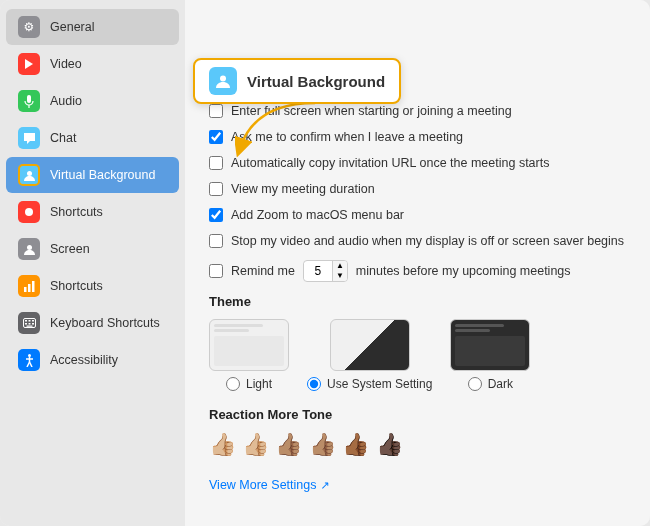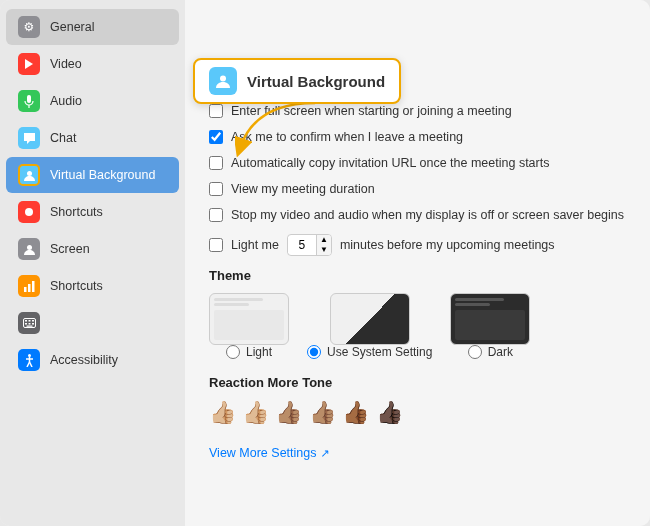--- a/index.html
+++ b/index.html
@@ -127,21 +127,21 @@
     .theme-row {
       display: flex;
       gap: 18px;
       margin-bottom: 16px;
       align-items: flex-end;
     }
     .theme-option {
       display: flex;
       flex-direction: column;
       align-items: center;
-      gap: 0;
+      gap: 6px;
     }
     .theme-preview {
       width: 80px;
       height: 52px;
       border-radius: 6px;
       overflow: hidden;
       border: 1px solid #ccc;
     }
     .theme-light { background: #f0f0f0; }
     .theme-dark { background: #2c2c2c; }
@@ -308,20 +308,21 @@
               <rect x="0.5" y="0.5" width="12" height="9" rx="1.5" stroke="white" stroke-width="1" fill="#636366"></rect>
               <rect x="2" y="2" width="2" height="1.5" rx="0.3" fill="white"></rect>
               <rect x="5.5" y="2" width="2" height="1.5" rx="0.3" fill="white"></rect>
               <rect x="9" y="2" width="2" height="1.5" rx="0.3" fill="white"></rect>
               <rect x="2" y="5" width="2" height="1.5" rx="0.3" fill="white"></rect>
               <rect x="5.5" y="5" width="2" height="1.5" rx="0.3" fill="white"></rect>
               <rect x="9" y="5" width="2" height="1.5" rx="0.3" fill="white"></rect>
               <rect x="3.5" y="7.5" width="6" height="1.2" rx="0.3" fill="white"></rect>
             </svg>
         </div>
+        <span class="sidebar-label">Keyboard Shortcuts</span>
       </div>
 
       <div class="sidebar-item">
         <div class="sidebar-icon icon-accessibility">
           <svg width="13" height="13" viewBox="0 0 13 13" fill="white">
               <circle cx="6.5" cy="1.5" r="1.5"></circle>
               <line x1="6.5" y1="3" x2="6.5" y2="8" stroke="white" stroke-width="1.5"></line>
               <line x1="3" y1="5" x2="10" y2="5" stroke="white" stroke-width="1.5"></line>
               <line x1="6.5" y1="8" x2="4" y2="13" stroke="white" stroke-width="1.5"></line>
               <line x1="6.5" y1="8" x2="9" y2="13" stroke="white" stroke-width="1.5"></line>
@@ -373,29 +374,33 @@
       <div class="settings-row">
         <input type="checkbox" id="cb-copy" style="">
         <label for="cb-copy">Automatically copy invitation URL once the meeting starts</label>
       </div>
 
       <div class="settings-row">
         <input type="checkbox" id="cb-duration" style="">
         <label for="cb-duration">View my meeting duration</label>
       </div>
 
+      <div class="settings-row">
+        <input type="checkbox" id="cb-zoom" checked="" style="">
+        <label for="cb-zoom">Add Zoom to macOS menu bar</label>
+      </div>
 
       <div class="settings-row">
         <input type="checkbox" id="cb-stop" style="">
         <label for="cb-stop">Stop my video and audio when my display is off or screen saver begins</label>
       </div>
 
       <div class="settings-row">
         <input type="checkbox" id="cb-remind" style="">
-        <label for="cb-remind">Light me</label>
+        <label for="cb-remind">Remind me</label>
         <div class="spinner-wrapper">
           <input class="spinner-input" type="text" value="5" style="">
           <div class="spinner-buttons">
             <button class="spinner-btn">▲</button>
             <button class="spinner-btn">▼</button>
           </div>
         </div>
         <label> minutes before my upcoming meetings</label>
       </div>
 

